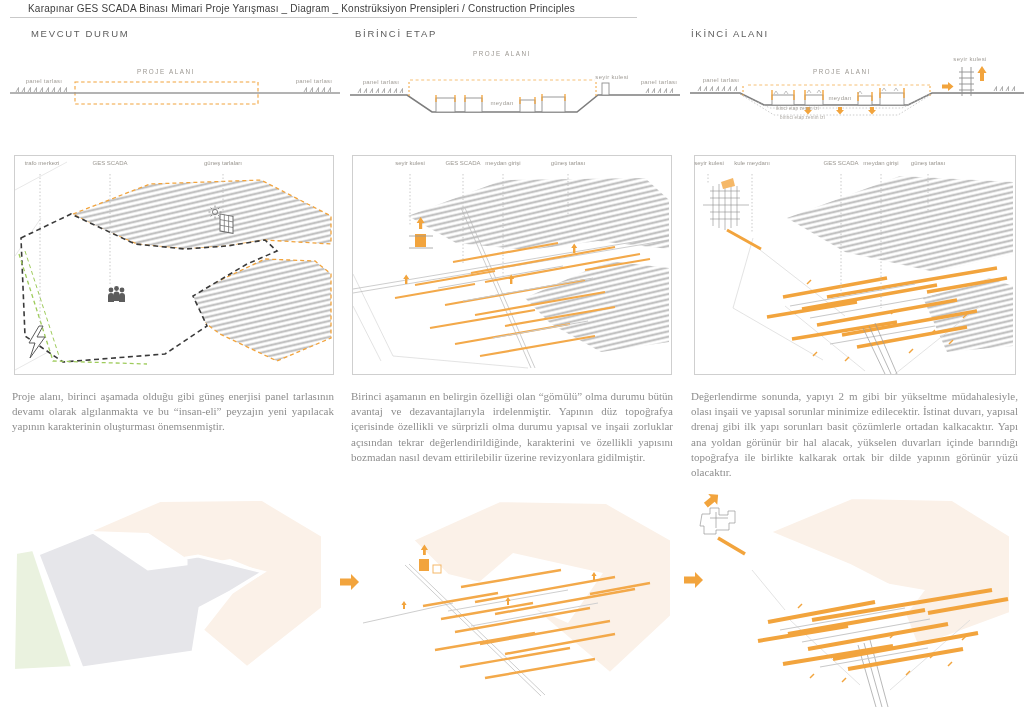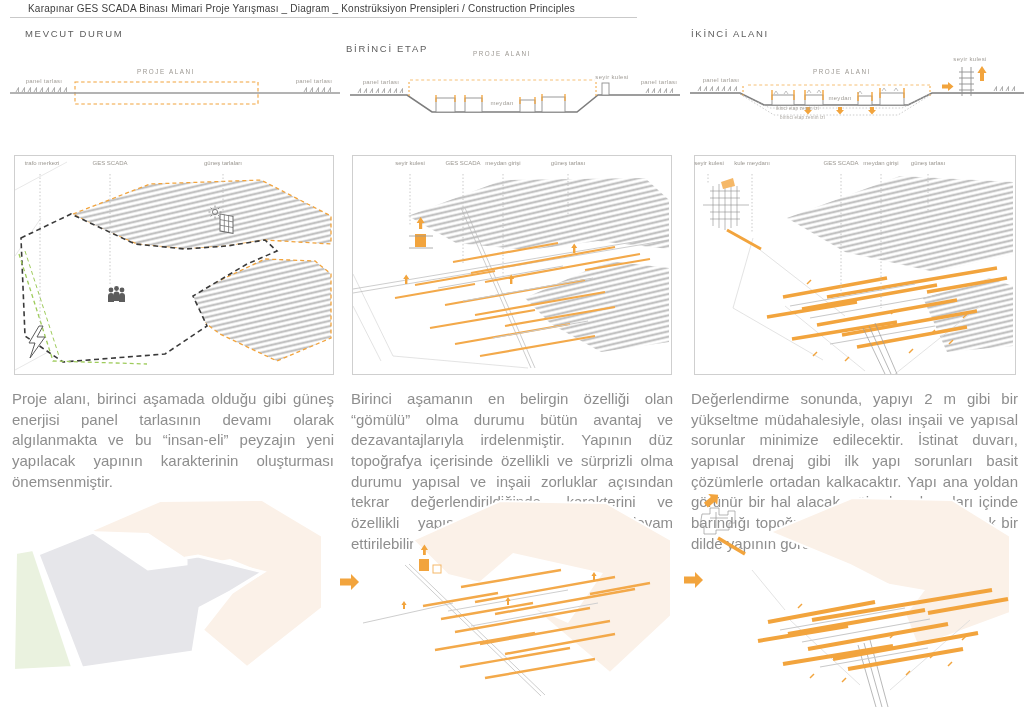--- a/index.html
+++ b/index.html
@@ -11,30 +11,30 @@
   .col-head{top:28px;font-size:9.5px;letter-spacing:1.7px;color:#5c5c5c;white-space:nowrap;}
   .sec{overflow:visible;}
   .sec svg,.bx svg,.bot svg{display:block;}
   .lbl{position:absolute;font-size:6px;color:#a09c96;letter-spacing:.3px;white-space:nowrap;}
   .ctr{transform:translateX(-50%);text-align:center;}
   .sec-title{font-size:6.3px;letter-spacing:1.6px;color:#9b9791;}
   .tiny{font-size:4.5px;color:#a8a49e;letter-spacing:.2px;}
   .axon-box{border:1px solid #cfcfcf;background:#fff;}
   .axon-label{position:absolute;font-size:6px;line-height:1.18;color:#9b9791;
               text-align:center;width:44px;transform:translateX(-50%);white-space:normal;}
-  .para{font-size:15px;line-height:1.38;color:#8e8e8e;text-align:justify;}
+  .para{font-size:11px;line-height:1.38;color:#8e8e8e;text-align:justify;font-family:Liberation Serif, serif;}
 </style>
 </head>
 <body>
 
 <div class="abs title">Karapınar GES SCADA Binası Mimari Proje Yarışması  _ Diagram _ Konstrüksiyon Prensipleri / Construction Principles</div>
 <div class="abs title-rule"></div>
 
-<div class="abs col-head" style="left:25px;">MEVCUT DURUM</div>
-<div class="abs col-head" style="left:346px;margin-top:15px;">BİRİNCİ ETAP</div>
+<div class="abs col-head" style="left:31px;">MEVCUT DURUM</div>
+<div class="abs col-head" style="left:355px;">BİRİNCİ ETAP</div>
 <div class="abs col-head" style="left:691px;">İKİNCİ ALANI</div>
 
 <div class="abs sec" style="left:10px;top:62px;width:330px;height:58px;">
   <svg width="330" height="58" viewBox="0 0 330 58">
     <rect x="65" y="20" width="183" height="22" fill="none" stroke="#F2A43D" stroke-width="1.1" stroke-dasharray="3.5 2.6"></rect>
     <line x1="0" y1="31" x2="330" y2="31" stroke="#9a9a9a" stroke-width="1.6"></line>
     <path fill="none" stroke="#9a9a9a" stroke-width="0.8" d="M6,30 l2.5,-4.5 l0,4.5 m3.5,0 l2.5,-4.5 l0,4.5 m3.5,0 l2.5,-4.5 l0,4.5 m3.5,0 l2.5,-4.5 l0,4.5 m3.5,0 l2.5,-4.5 l0,4.5 m3.5,0 l2.5,-4.5 l0,4.5 m3.5,0 l2.5,-4.5 l0,4.5 m3.5,0 l2.5,-4.5 l0,4.5 m3.5,0 l2.5,-4.5 l0,4.5"></path>
     <path fill="none" stroke="#9a9a9a" stroke-width="0.8" d="M294,30 l2.5,-4.5 l0,4.5 m3.5,0 l2.5,-4.5 l0,4.5 m3.5,0 l2.5,-4.5 l0,4.5 m3.5,0 l2.5,-4.5 l0,4.5 m3.5,0 l2.5,-4.5 l0,4.5"></path>
   </svg>
   <div class="lbl sec-title ctr" style="left:156px;top:6px;">PROJE ALANI</div>

